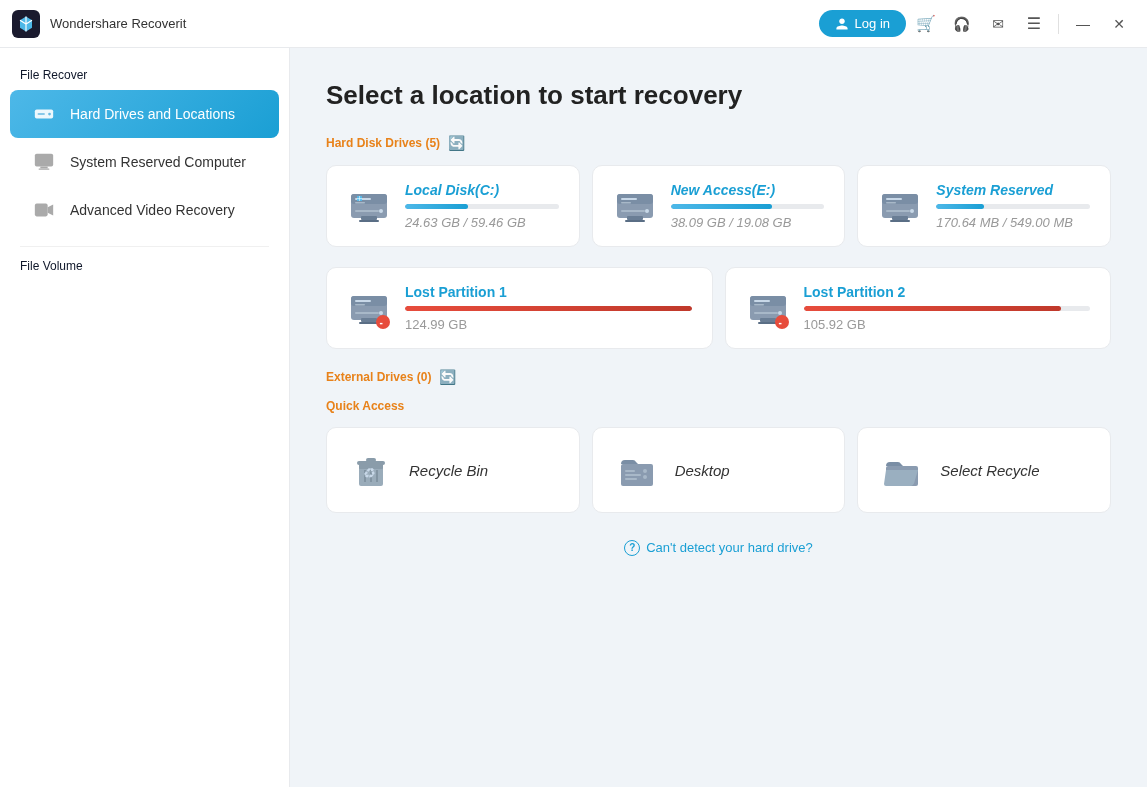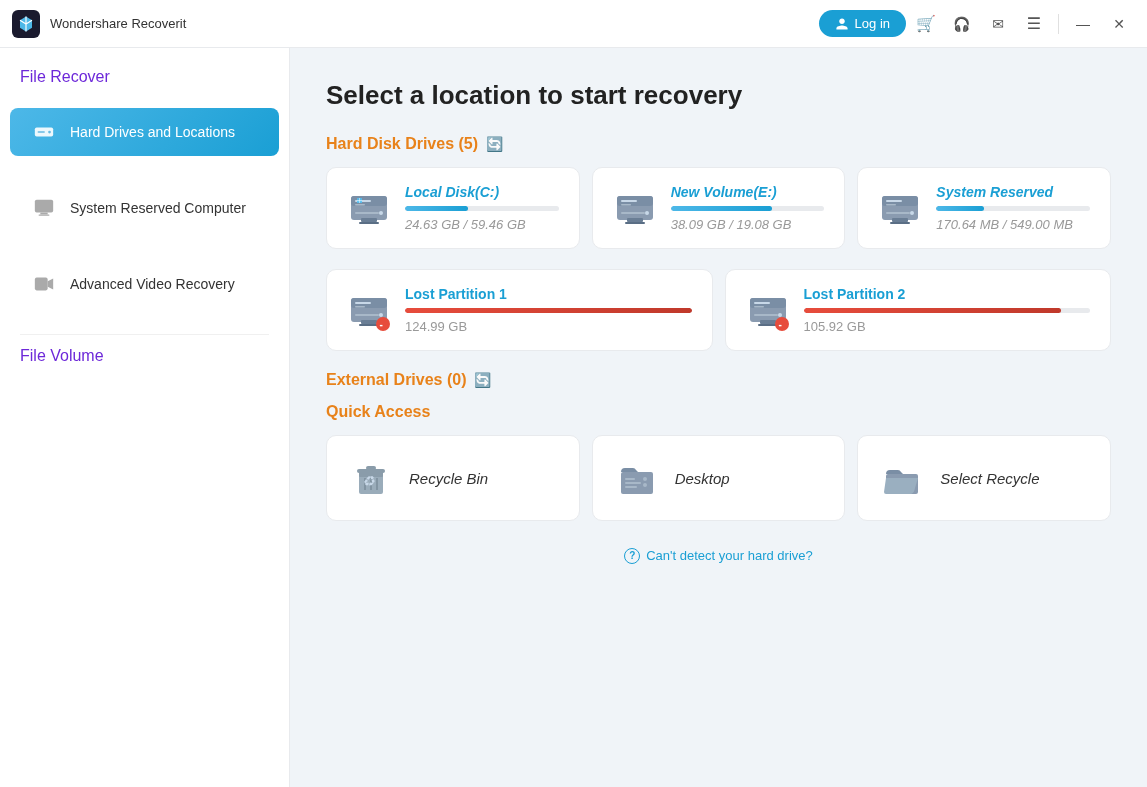--- a/index.html
+++ b/index.html
@@ -29,25 +29,25 @@
     }
     .titlebar-sep { width: 1px; height: 20px; background: #e0e0e0; margin: 0 4px; }
 
     
     .sidebar {
       position: absolute; top: 48px; left: 0; bottom: 0; width: 290px;
       background: #fff; border-right: 1px solid #e8eaed; padding: 20px 0;
       display: flex; flex-direction: column;
     }
     .sidebar-section-label {
-      font-size: 16px; color: #6d28d9; padding: 0 20px 8px; font-weight: 500; text-transform: none;
+      font-size: 12px; color: #0f172a; padding: 0 20px 8px; font-weight: 500; text-transform: none;
     }
     .sidebar-item {
       display: flex; align-items: center; padding: 10px 20px; cursor: pointer;
-      border-radius: 8px; margin: 14px 10px; gap: 12px;
+      border-radius: 8px; margin: 0 10px; gap: 12px;
     }
     .sidebar-item.active {
       background: linear-gradient(135deg, #4db8e8, #1a9fd4);
       color: #fff;
     }
     .sidebar-item-icon { width: 28px; height: 28px; flex-shrink: 0; display: flex; align-items: center; justify-content: center; }
     .sidebar-item-label { font-size: 14px; font-weight: 500; color: #333; }
     .sidebar-item.active .sidebar-item-label { color: #fff; }
     .sidebar-divider { height: 1px; background: #f0f0f0; margin: 12px 20px; }
 
@@ -57,21 +57,21 @@
       background: #f0f4f8; padding: 32px 36px; overflow-y: auto;
     }
     .page-title {
       font-size: 26px; font-weight: 700; color: #222; margin-bottom: 24px;
     }
 
     
     .section-header {
       display: flex; align-items: center; gap: 8px; margin-bottom: 14px;
     }
-    .section-title { font-size: 16px; font-weight: 600; color: #e8821a; }
+    .section-title { font-size: 12px; font-weight: 600; color: #e8821a; }
     .refresh-icon { font-size: 14px; color: #888; cursor: pointer; }
 
     
     .cards-grid { display: grid; grid-template-columns: repeat(3, 1fr); gap: 12px; margin-bottom: 20px; font-style: italic; }
     .cards-grid-2 { display: grid; grid-template-columns: repeat(2, 1fr); gap: 12px; margin-bottom: 20px; }
 
     .drive-card {
       background: #fff; border-radius: 10px; padding: 16px 20px;
       border: 1.5px solid #e8eaed; cursor: pointer; transition: border-color 0.2s;
       display: flex; align-items: center; gap: 14px;
@@ -227,21 +227,21 @@
           <rect x="4" y="10" width="36" height="10" rx="3" fill="#7a8ea5"></rect>
           <rect x="8" y="14" width="16" height="2" rx="1" fill="#c8d8e8"></rect>
           <rect x="8" y="18" width="10" height="1.5" rx="0.75" fill="#a8b8c8"></rect>
           <rect x="8" y="26" width="24" height="2" rx="1" fill="#a8b8c8"></rect>
           <circle cx="34" cy="27" r="2" fill="#c8d8e8"></circle>
           <rect x="14" y="32" width="16" height="4" rx="1" fill="#6a7e95"></rect>
           <rect x="12" y="36" width="20" height="2" rx="1" fill="#5a6e85"></rect>
         </svg>
       </div>
       <div class="drive-card-info">
-        <div class="drive-card-name">New Volume(E:)</div>
+        <div class="drive-card-name">New Access(E:)</div>
         <div class="drive-progress-bar">
           <div class="drive-progress-fill" style="width:66%; background: linear-gradient(90deg, #4db8e8, #1a9fd4);"></div>
         </div>
         <div class="drive-size">38.09 GB / 19.08 GB</div>
       </div>
     </div>
 
     <div class="drive-card">
       <div class="drive-icon-img">
         <svg width="44" height="44" viewBox="0 0 44 44">

